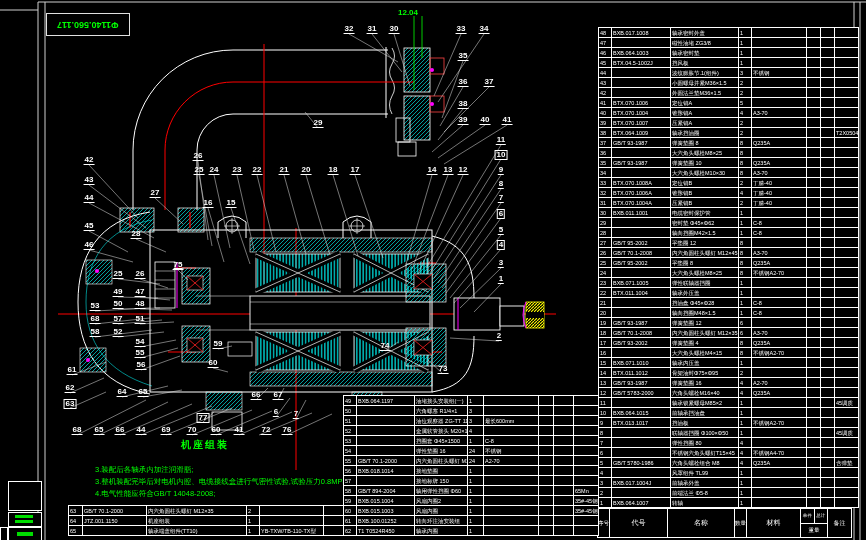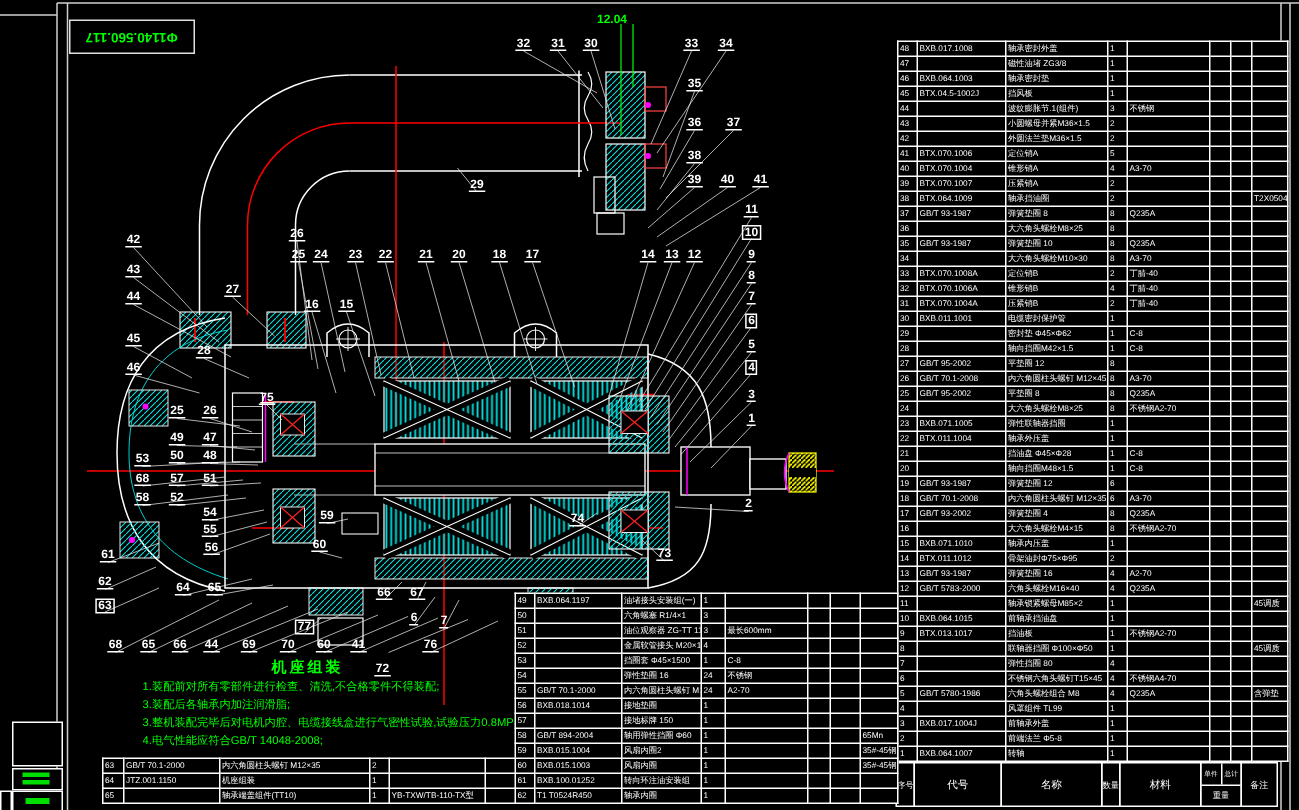--- a/index.html
+++ b/index.html
@@ -316,32 +316,31 @@
       <div class="bal" style="left: 443px; top: 365px; text-align: center;">73</div>
       <div class="bal" style="left: 178px; top: 261px; text-decoration: underline;">75</div>
       <div class="bal" style="left: 77px; top: 426px;">68</div>
       <div class="bal" style="left: 99px; top: 426px;">65</div>
       <div class="bal" style="left: 120px; top: 426px;">66</div>
       <div class="bal" style="left: 141px; top: 426px;">44</div>
       <div class="bal" style="left: 166px; top: 426px;">69</div>
       <div class="bal" style="left: 192px; top: 426px;">70</div>
       <div class="bal" style="left: 216px; top: 426px;">60</div>
       <div class="bal" style="left: 239px; top: 426px;">41</div>
-      <div class="bal" style="left: 255px; top: 426px; margin-top: 16px;">72</div>
+      <div class="bal" style="left: 266px; top: 426px;">72</div>
       <div class="bal" style="left: 287px; top: 426px;">76</div>
     </div>
 
   <div class="glabel">
     <span>Φ1140.560.117</span>
   </div>
 
   <div class="gnote">12.04</div>
 
   <div class="tr-title">机座组装</div>
-  <div class="tr-line" style="left:95px;top:454px">1.装配前对所有零部件进行检查、清洗,不合格零件不得装配;</div>
   <div class="tr-line" style="left:95px;top:466px">3.装配后各轴承内加注润滑脂;</div>
   <div class="tr-line" style="left:95px;top:478px">3.整机装配完毕后对电机内腔、电缆接线盒进行气密性试验,试验压力0.8MPa,保持4min无泄漏;</div>
   <div class="tr-line" style="left:95px;top:490px">4.电气性能应符合GB/T 14048-2008;</div>
 
   <table id="bom-right">
     <colgroup>
         <col style="width:13px">
         <col style="width:59px">
         <col style="width:68px">
         <col style="width:13px">

